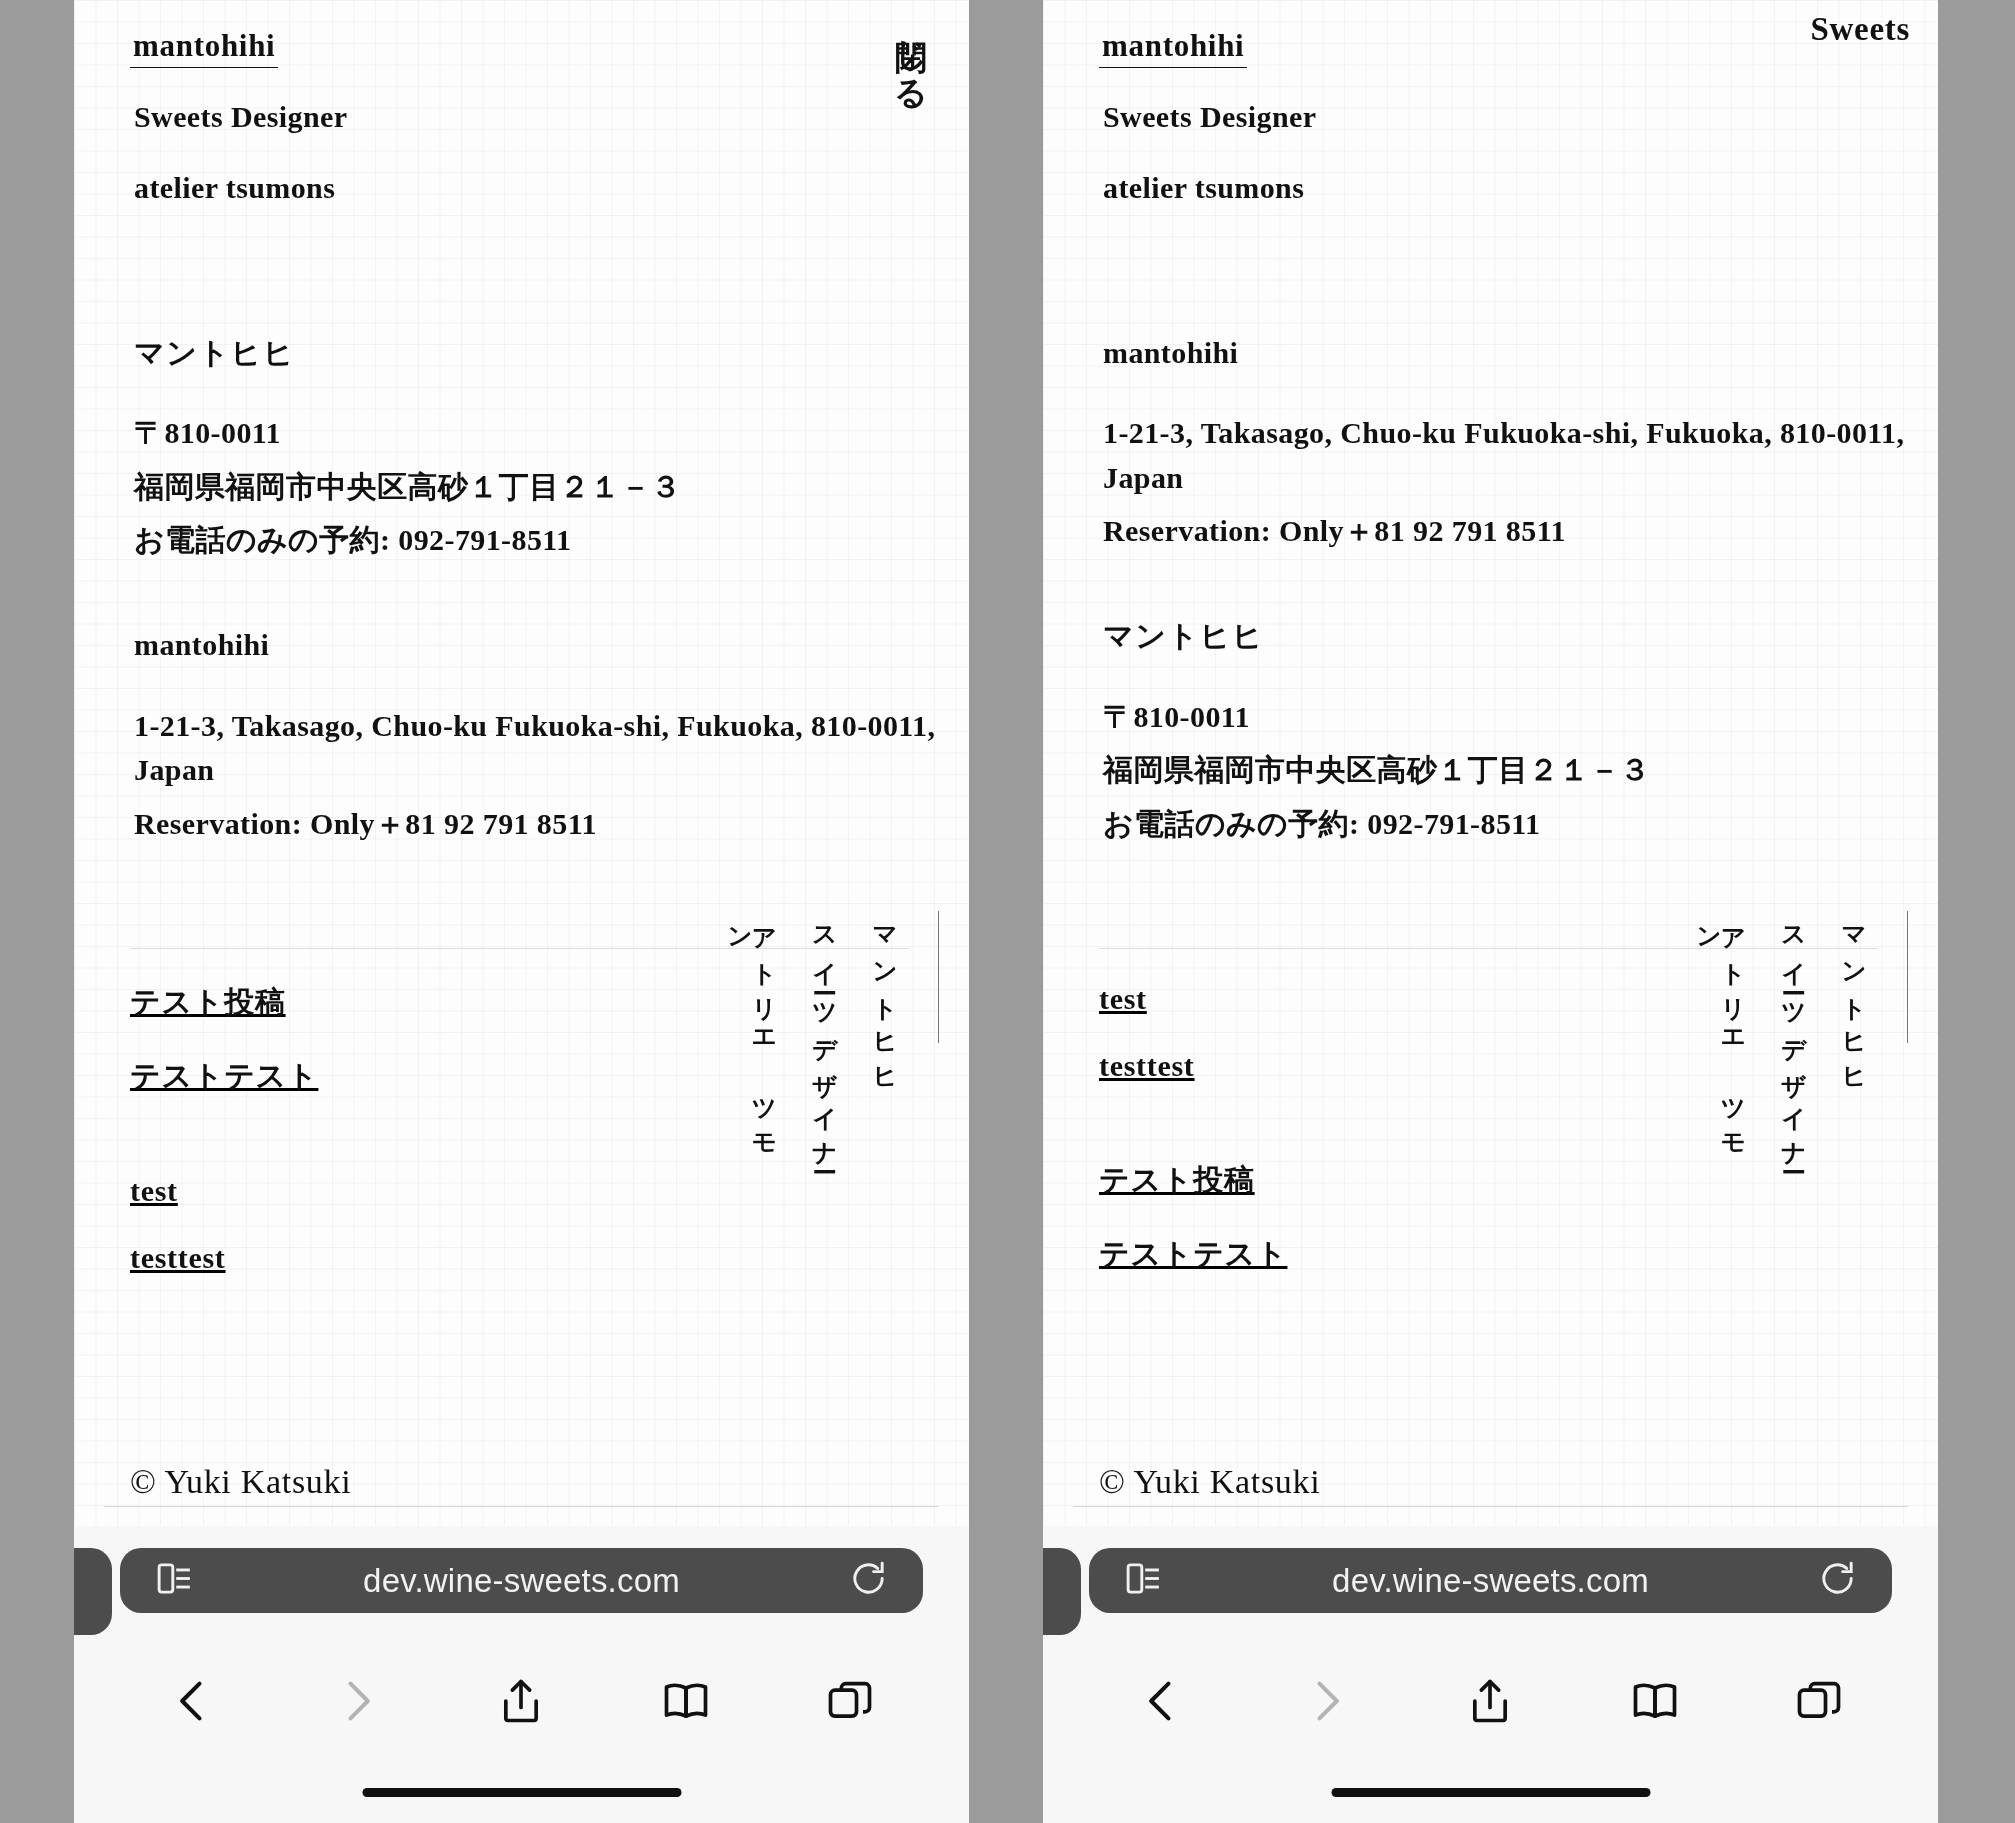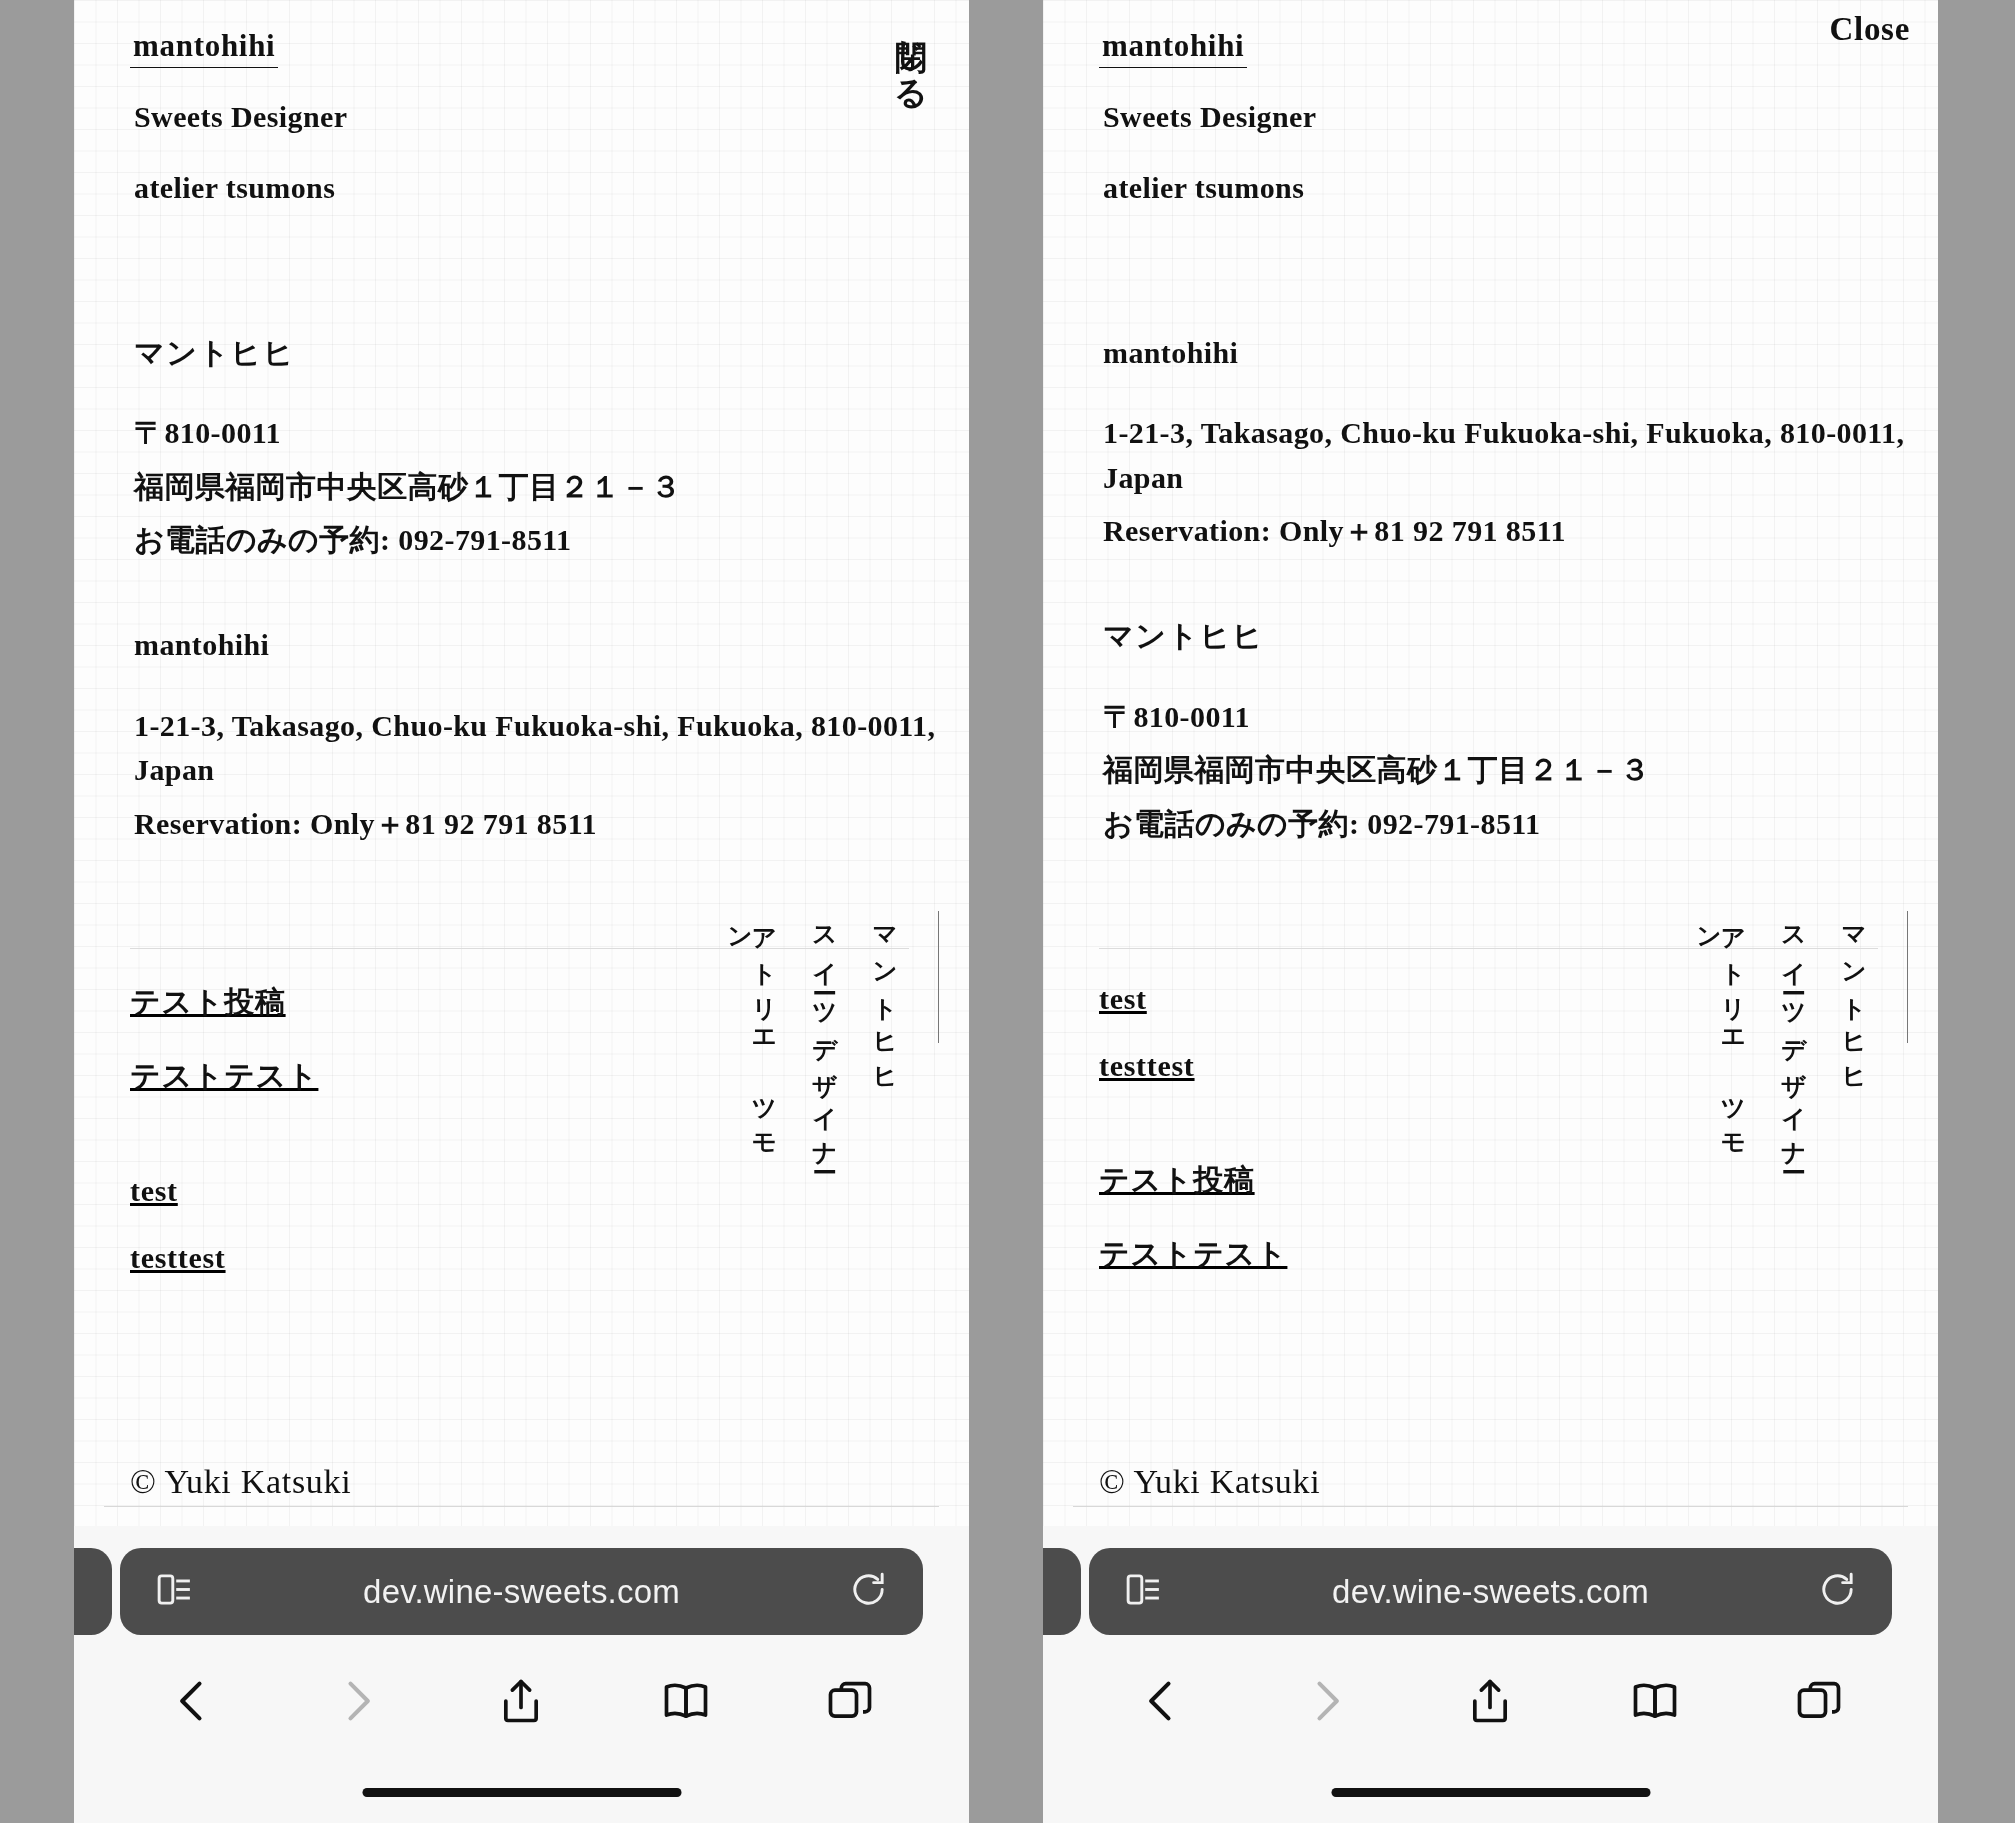--- a/index.html
+++ b/index.html
@@ -133,21 +133,21 @@
     background:#f7f7f7;
   }
   .tabstrip{
     position:absolute;top:22px;left:0;right:0;height:87px;
   }
   .tab-peek{
     position:absolute;left:-43px;top:0;width:81px;height:87px;
     background:#4c4c4c;border-radius:21px;
   }
   .urlbar{
-    position:absolute;left:46px;right:46px;top:0;height:87px;
+    position:absolute;left:46px;right:46px;top:0;height:65px;
     background:#4c4c4c;border-radius:21px;
     display:flex;align-items:center;justify-content:space-between;
     padding:0 34px;box-sizing:border-box;
   }
   .url-text{
     flex:1;text-align:center;
     color:#f2f2f2;font-size:33px;
     font-family:"Liberation Sans", sans-serif;
     letter-spacing:0.2px;
   }
@@ -278,21 +278,21 @@
       </div>
 
       <div class="home-indicator"></div>
     </div>
   </div>
 
   <div class="phone">
     <div class="page">
       <div class="inner">
 
-        <div class="close-btn">Close</div>
+        <div class="close-btn">Sweets</div>
 
         <div class="site-title">mantohihi</div>
 
         <div class="lines">
           <div class="ln">Sweets Designer</div>
           <div class="ln">atelier tsumons</div>
 
           <div class="gap-lg"></div>
 
           <div class="addr-block">

